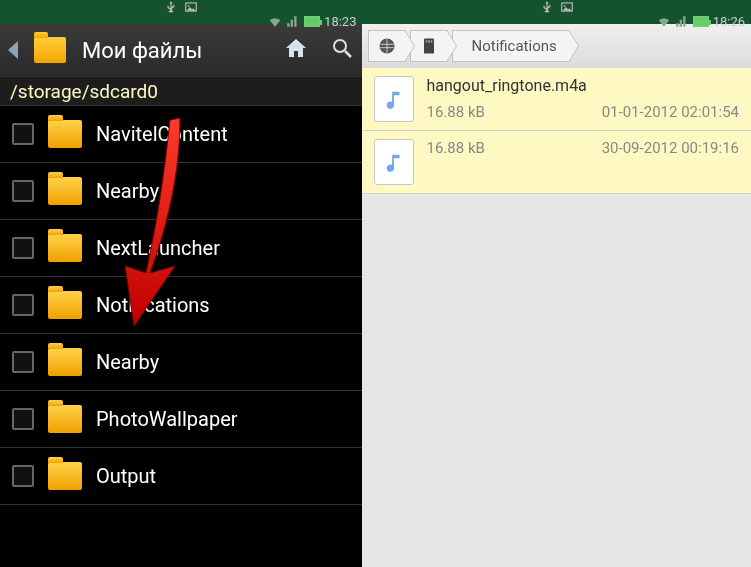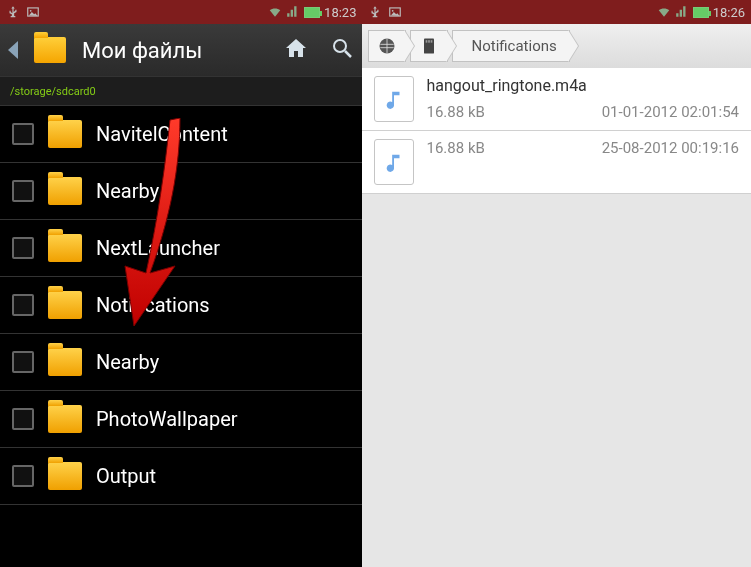--- a/index.html
+++ b/index.html
@@ -21,21 +21,21 @@
 
   
   .status-bar {
     height: 24px;
     display: flex;
     align-items: center;
     padding: 0 6px;
     font-size: 13px;
     color: #ccc;
   }
-  .status-bar.dark { background: #7f1d1d; }
+  .status-bar.dark { background: #14532d; flex-direction: column; }
   .status-left { display: flex; gap: 6px; align-items: center; }
   .status-right { margin-left: auto; display: flex; gap: 4px; align-items: center; }
   .sb-icon { width: 14px; height: 14px; display: inline-block; }
 
   
   .mf-header {
     height: 52px;
     background: linear-gradient(#3a3a3a,#2a2a2a);
     display: flex;
     align-items: center;
@@ -60,22 +60,22 @@
     width: 0; height: 0;
     border-top: 9px solid transparent;
     border-bottom: 9px solid transparent;
     border-right: 10px solid #8aa3b8;
   }
   .mf-header-actions { margin-left: auto; display: flex; gap: 22px; align-items: center; }
   .home-icon svg, .search-icon svg { width: 24px; height: 24px; }
   .mf-path {
     height: 30px;
     background: #1d1d1d;
-    color: #84cc16;
-    font-size: 11px;
+    color: #fef9c3;
+    font-size: 19px;
     padding: 0 10px;
     display: flex;
     align-items: center;
     border-top: 1px solid #333;
     border-bottom: 1px solid #333;
   }
   .mf-list { }
   .mf-item {
     height: 57px;
     display: flex;
@@ -139,21 +139,21 @@
   }
   .crumb.iconcrumb { padding: 0 8px; }
   .crumb-icon { width: 20px; height: 20px; }
   .fm-body { background: #e6e6e6; }
   .file-row {
     display: flex;
     align-items: flex-start;
     padding: 8px 12px;
     gap: 12px;
     border-bottom: 1px solid #d0d0d0;
-    background: #ffffff;
+    background: #fef9c3;
   }
   .file-thumb {
     width: 40px; height: 46px;
     background: #fff;
     border: 1px solid #c5c5c5;
     border-radius: 3px;
     display: flex;
     align-items: center;
     justify-content: center;
     flex-shrink: 0;
@@ -370,19 +370,19 @@
       </div>
       <div class="file-row">
         <div class="file-thumb">
           <svg viewBox="0 0 24 24">
             <path fill="#6fa8e8" d="M10 4v11.3A4 4 0 1 0 12 19V8h6V4z"></path>
           </svg>
         </div>
         <div class="file-info">
           <div class="file-meta">
             <span>16.88 kB</span>
-            <span>25-08-2012 00:19:16</span>
+            <span>30-09-2012 00:19:16</span>
           </div>
         </div>
       </div>
     </div>
 
 </div>
 
 </body></html>

